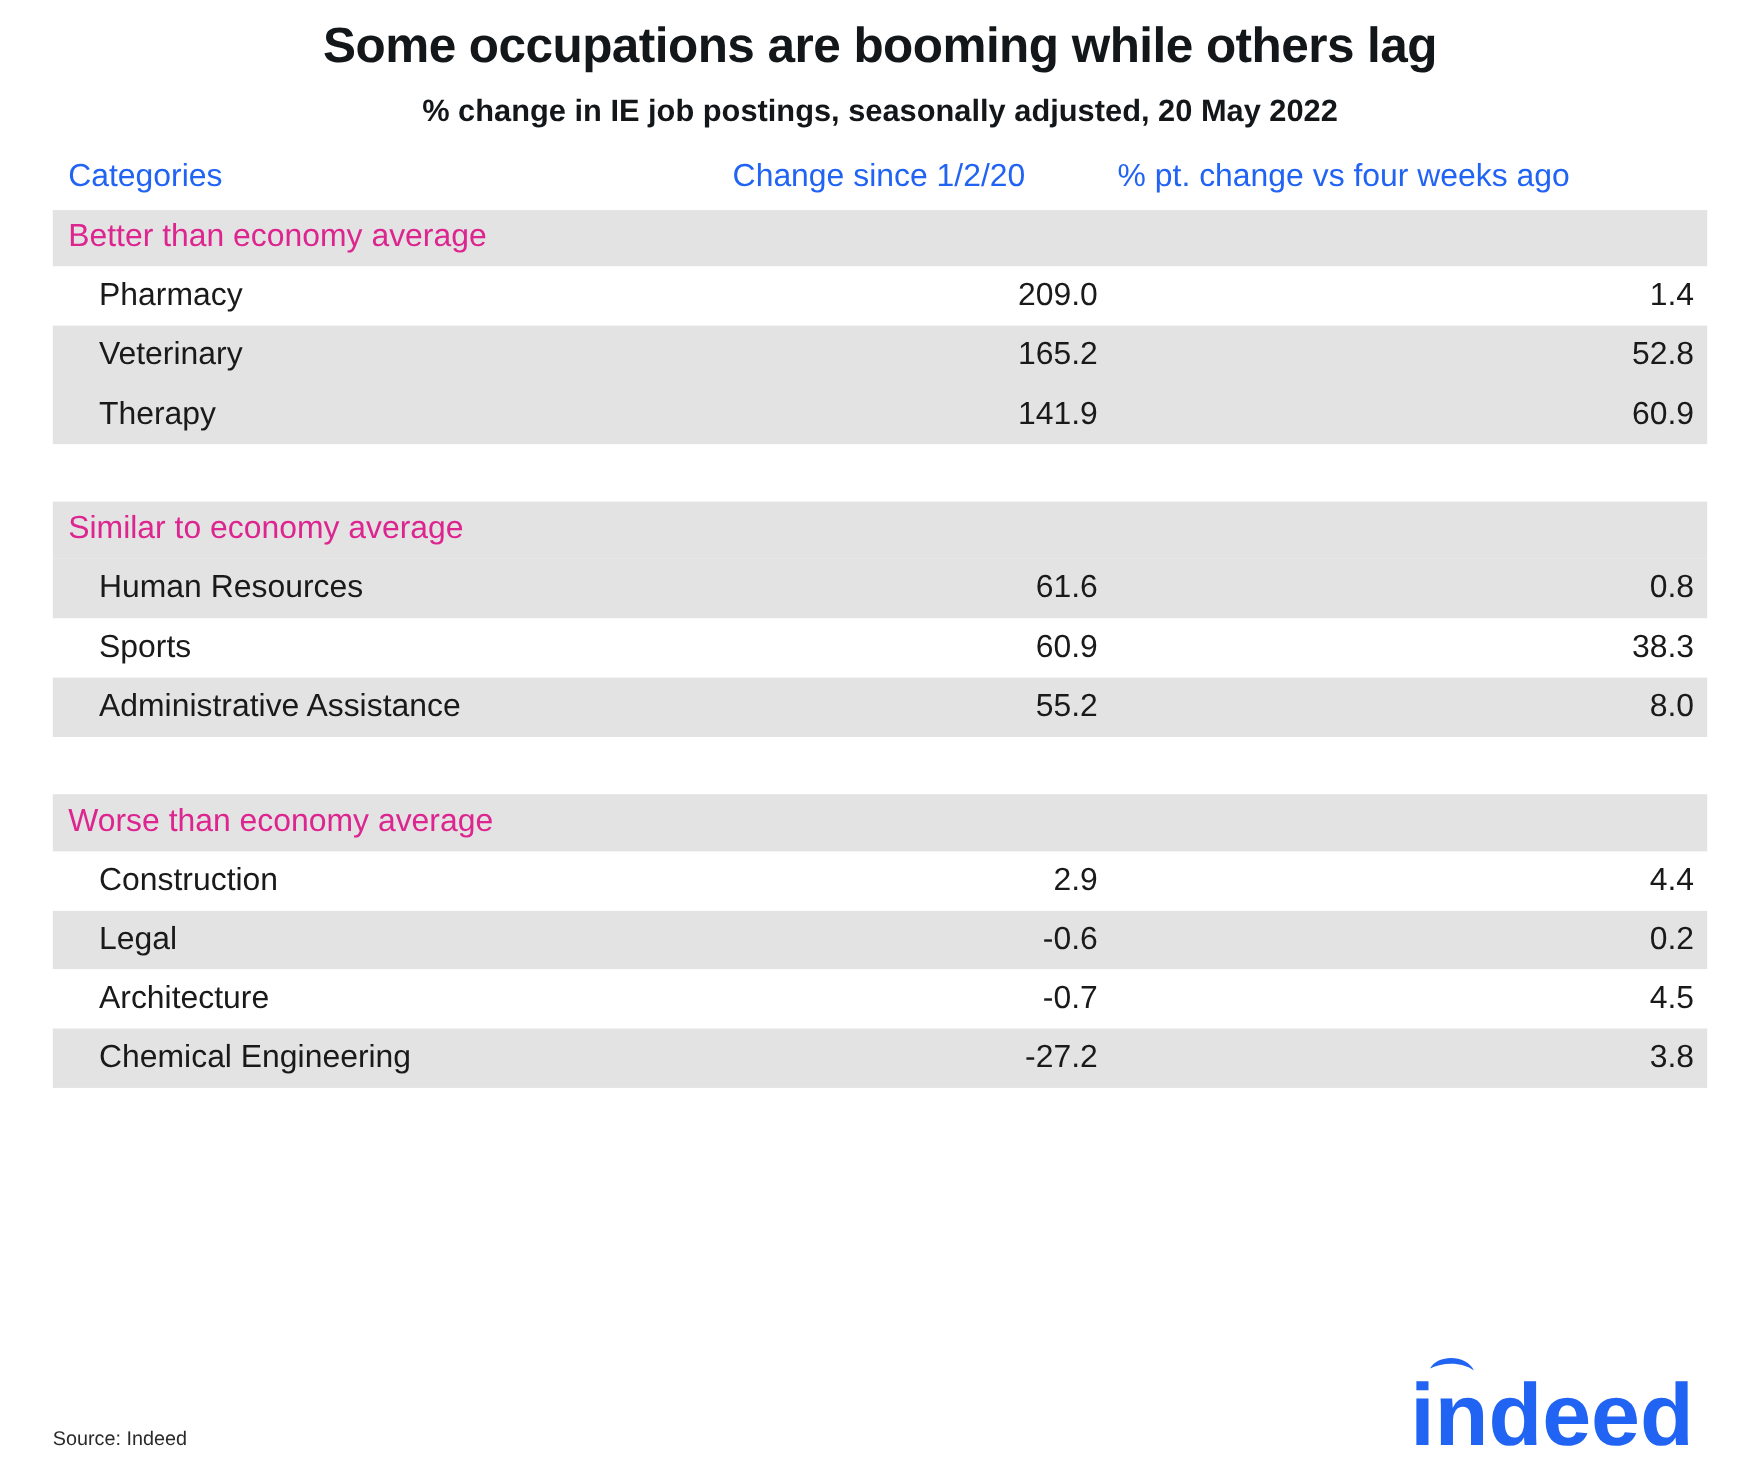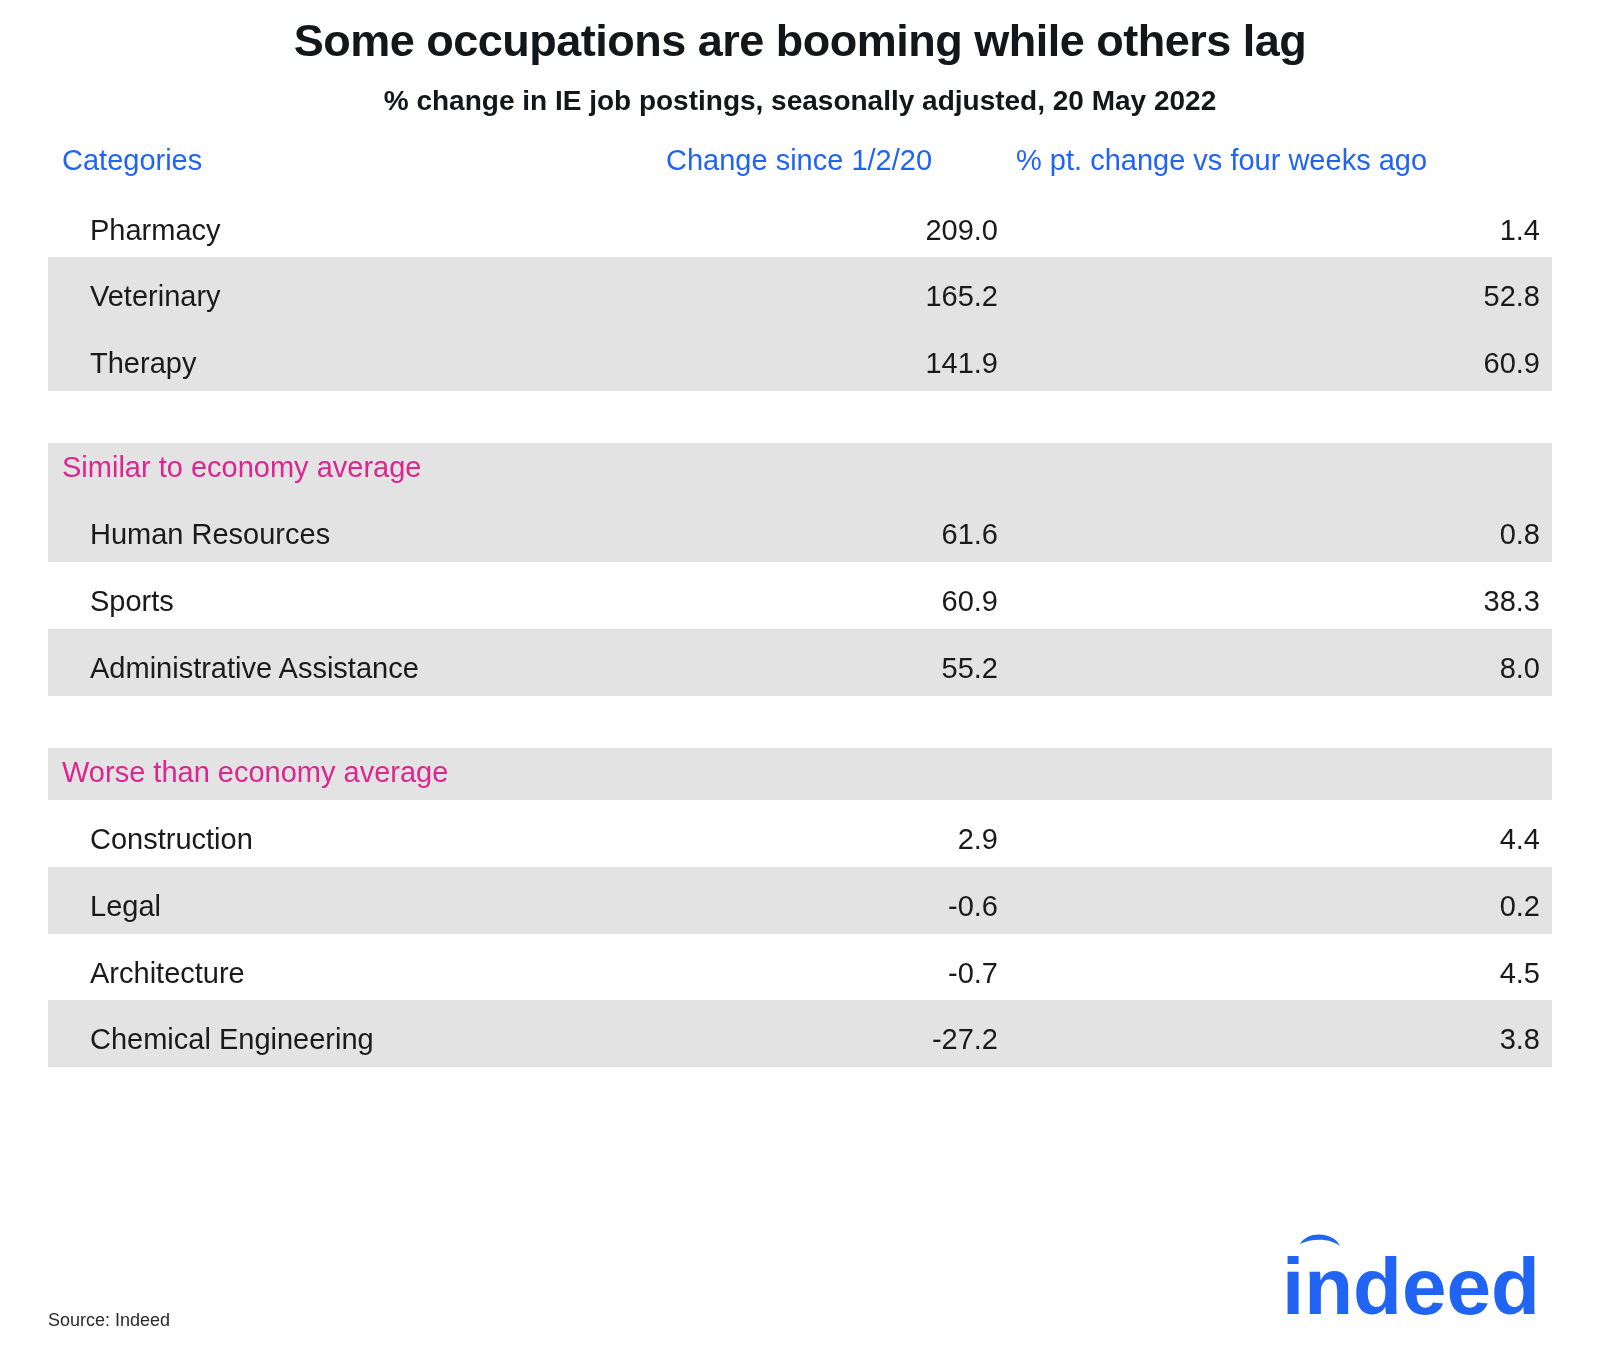--- a/index.html
+++ b/index.html
@@ -61,21 +61,21 @@
 
   tr.group-row td {
     background: #e3e3e3;
     color: #dd2590;
     font-size: 29px;
     padding: 9px 0 11px 14px;
     line-height: 1.1;
   }
   tr.data-row td {
     font-size: 29px;
-    padding: 24px 0 11px 0;
+    padding: 11px 0 11px 0;
     line-height: 1.1;
     color: #1a1a1a;
   }
   tr.data-row td.label {
     padding-left: 42px;
   }
   tr.data-row td.num {
     text-align: right;
     padding-right: 12px;
   }
@@ -83,21 +83,21 @@
     background: #e3e3e3;
   }
   tr.spacer td {
     height: 52px;
     background: #ffffff;
     padding: 0;
   }
   .source {
     position: absolute;
     left: 48px;
-    bottom: 32px;
+    bottom: 44px;
     font-size: 18px;
     color: #2a2a2a;
   }
   .logo {
     position: absolute;
     right: 46px;
     bottom: 37px;
     width: 280px;
     height: 96px;
   }
@@ -117,20 +117,23 @@
         <col class="c3">
       </colgroup>
     <thead>
       <tr>
         <th class="head left">Categories</th>
         <th class="head right">Change since 1/2/20</th>
         <th class="head right">% pt. change vs four weeks ago</th>
       </tr>
     </thead>
     <tbody>
+        <tr class="group-row">
+          <td colspan="3">Better than economy average</td>
+        </tr>
         <tr class="data-row">
           <td class="label">Pharmacy</td>
           <td class="num">209.0</td>
           <td class="num">1.4</td>
         </tr>
         <tr class="data-row shaded">
           <td class="label">Veterinary</td>
           <td class="num">165.2</td>
           <td class="num">52.8</td>
         </tr>

